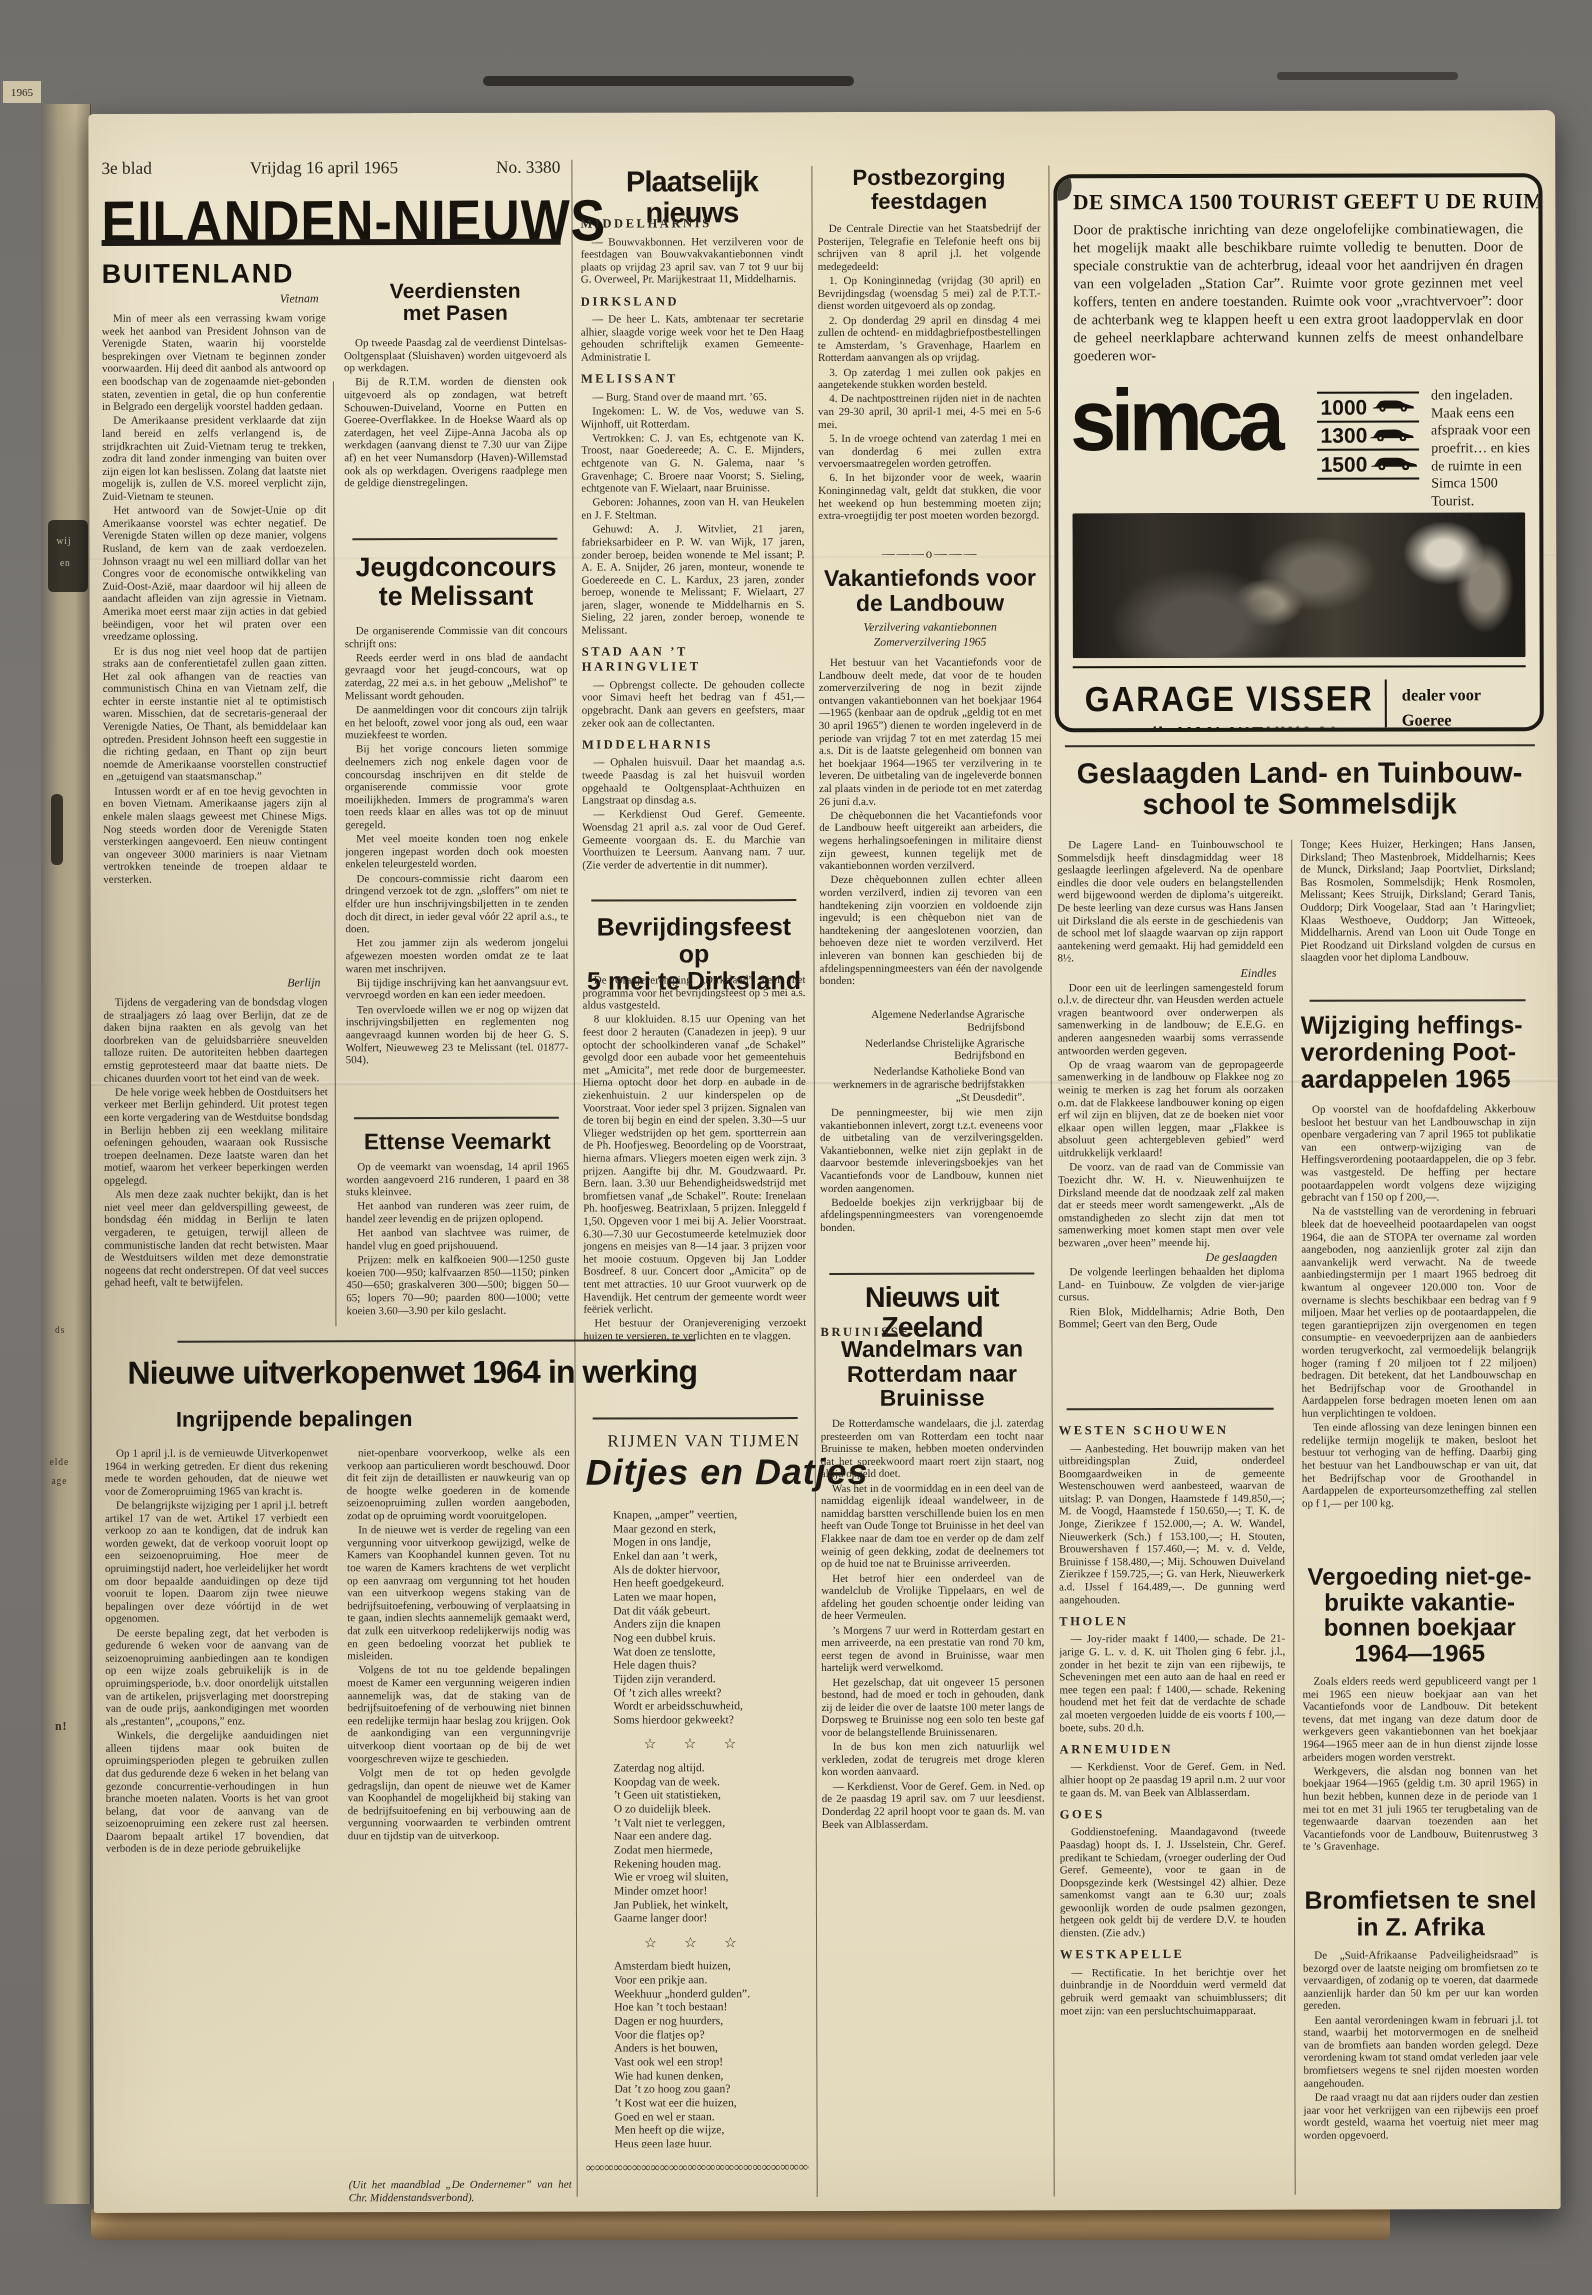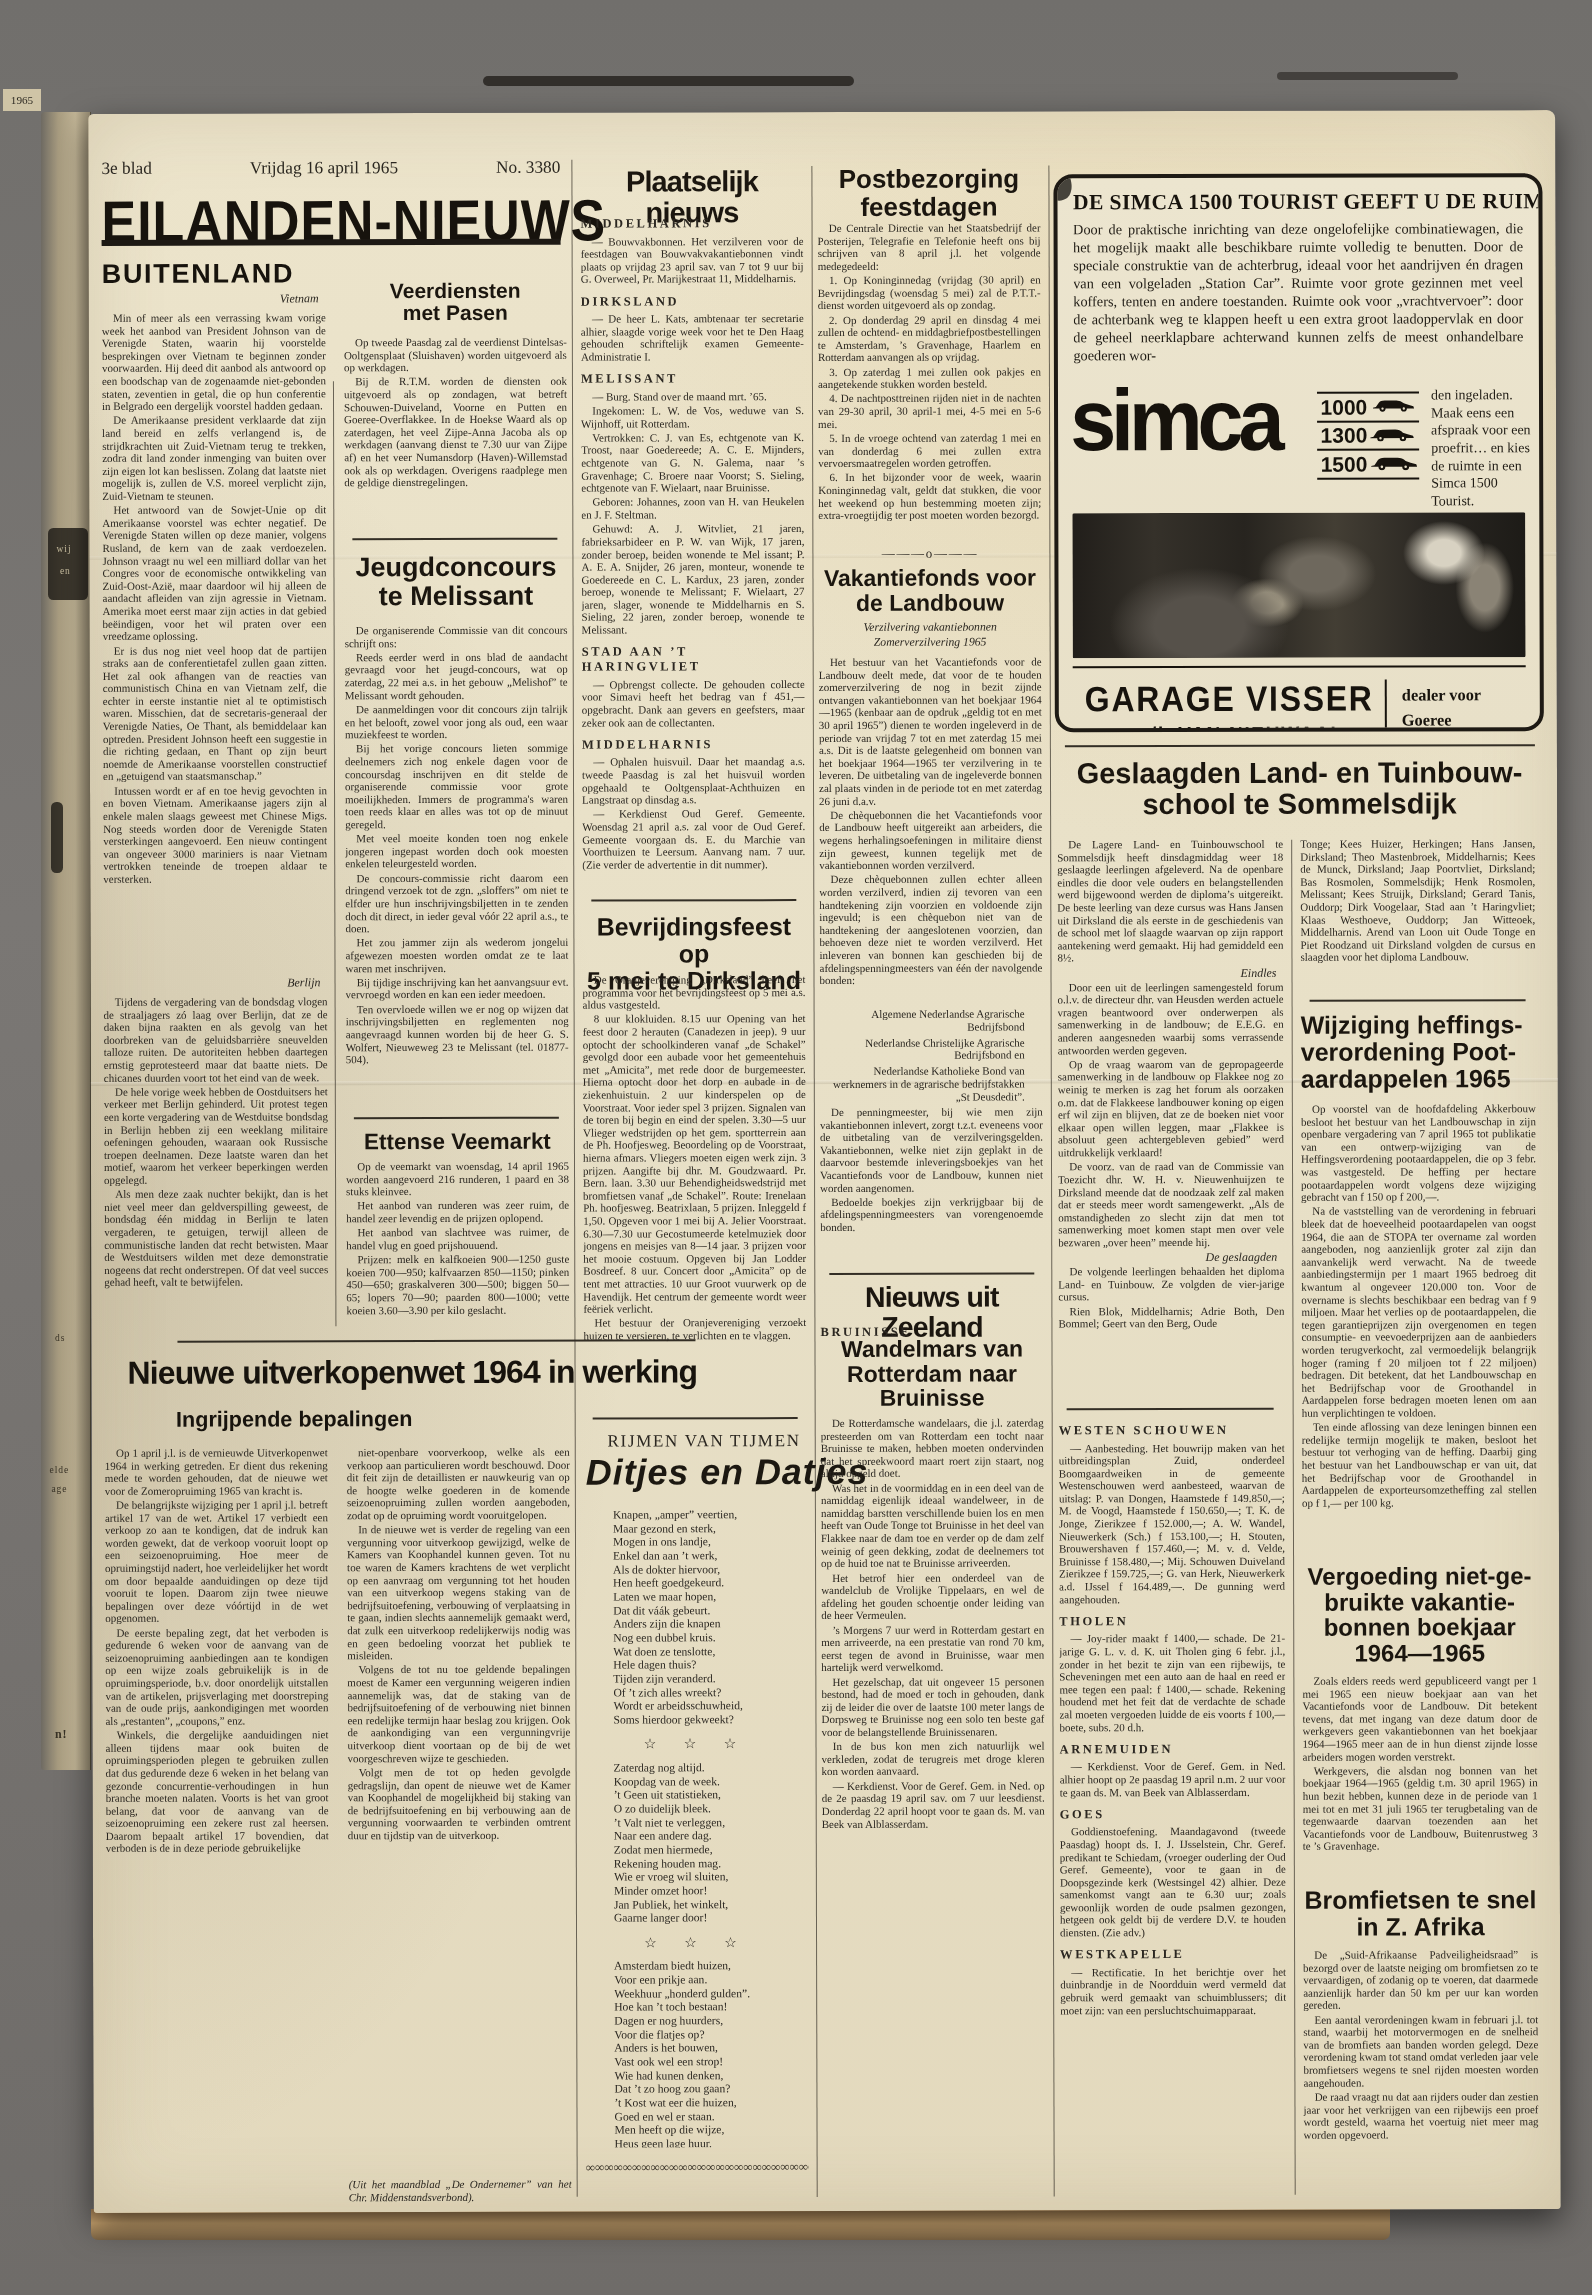--- a/index.html
+++ b/index.html
@@ -47,21 +47,21 @@
     background:
       radial-gradient(60px 47px at 82% 28%, #d8d2c2 0 28%, rgba(216,210,194,0) 68%),
       radial-gradient(39px 60px at 91% 52%, #8a8375 0 38%, rgba(138,131,117,0) 75%),
       radial-gradient(112px 73px at 28% 78%, #56514a 0 40%, rgba(86,81,74,0) 80%),
       radial-gradient(82px 52px at 54% 42%, #6e685d 0 34%, rgba(110,104,93,0) 72%),
       radial-gradient(52px 35px at 43% 62%, #9a927f 0 30%, rgba(154,146,127,0) 70%),
       linear-gradient(90deg,#211e1a 0%,#35312a 18%,#27241f 38%,#433e34 58%,#2b2823 78%,#1d1b17 100%)}
   .garage-name{font-family:"Liberation Sans",sans-serif;font-weight:bold;font-size:32px;letter-spacing:1.7px;color:#17130d;transform:scaleY(1.1);transform-origin:left top}
   .garage-sub{font-family:"Liberation Sans",sans-serif;font-weight:bold;font-size:19px;letter-spacing:1.7px;color:#17130d;text-align:right}
   .dealer{font-weight:bold;font-size:16.4px;line-height:1.55;color:#17130d;white-space:pre-line}
-  .spine{position:absolute;left:41px;top:112px;width:50px;height:1658px;
+  .spine{position:absolute;left:41px;top:104px;width:50px;height:2100px;
     background:linear-gradient(90deg,#6e6a62,#a89c80 35%,#c3b697 70%,#988d74);
     border-right:1.7px solid #57503f;border-radius:3.5px 0 0 3.5px}
   .smudge{position:absolute;background:#1d1a15;border-radius:5.2px;opacity:.8}
   .frag{position:absolute;color:#383226;font-size:9.5px;letter-spacing:0.9px}
   .stack-edge{position:absolute;left:91px;top:2209px;width:1299px;height:31px;
     background:linear-gradient(180deg,#a8804f,#d2a96f 45%,#7d6340);border-radius:0 0 7px 7px;opacity:.9}
   .divider-o{font-size:13px;text-align:center;letter-spacing:1.7px;color:#2b2721}
   .car-icon{display:inline-block}
 </style>
 </head>
@@ -255,21 +255,21 @@
 ’t Kost wat eer die huizen,
 Goed en wel er staan.
 Men heeft op die wijze,
 Heus geen lage huur.
 Kan men zoiets noemen:
 Speling der natuur?</div>
 
   </div>
   <div class="abs chain" style="left:492px;top:2047px;width:223px">∞∞∞∞∞∞∞∞∞∞∞∞∞∞∞∞∞∞∞∞∞∞∞∞∞∞∞∞∞∞∞∞∞∞∞∞</div>
 
-  <div class="abs h-col" style="left:729px;top:54px;width:223px;font-size:26px">Postbezorging
+  <div class="abs h-col" style="left:729px;top:54px;width:223px;font-size:22px">Postbezorging
 feestdagen</div>
   <div class="abs body" style="left:729px;top:110px;width:223px;height:321px">
 
   <p>De Centrale Directie van het Staatsbedrijf der Posterijen, Telegrafie en Telefonie heeft ons bij schrijven van 8 april j.l. het volgende medegedeeld:</p>
       <p>1. Op Koninginnedag (vrijdag (30 april) en Bevrijdingsdag (woensdag 5 mei) zal de P.T.T.-dienst worden uitgevoerd als op zondag.</p>
       <p>2. Op donderdag 29 april en dinsdag 4 mei zullen de ochtend- en middagbriefpostbestellingen te Amsterdam, ’s Gravenhage, Haarlem en Rotterdam aanvangen als op vrijdag.</p>
       <p>3. Op zaterdag 1 mei zullen ook pakjes en aangetekende stukken worden besteld.</p>
       <p>4. De nachtposttreinen rijden niet in de nachten van 29-30 april, 30 april-1 mei, 4-5 mei en 5-6 mei.</p>
       <p>5. In de vroege ochtend van zaterdag 1 mei en van donderdag 6 mei zullen extra vervoersmaatregelen worden getroffen.</p>
       <p>6. In het bijzonder voor de week, waarin Koninginnedag valt, geldt dat stukken, die voor het weekend op hun bestemming moeten zijn; extra-vroegtijdig ter post moeten worden bezorgd.</p>

